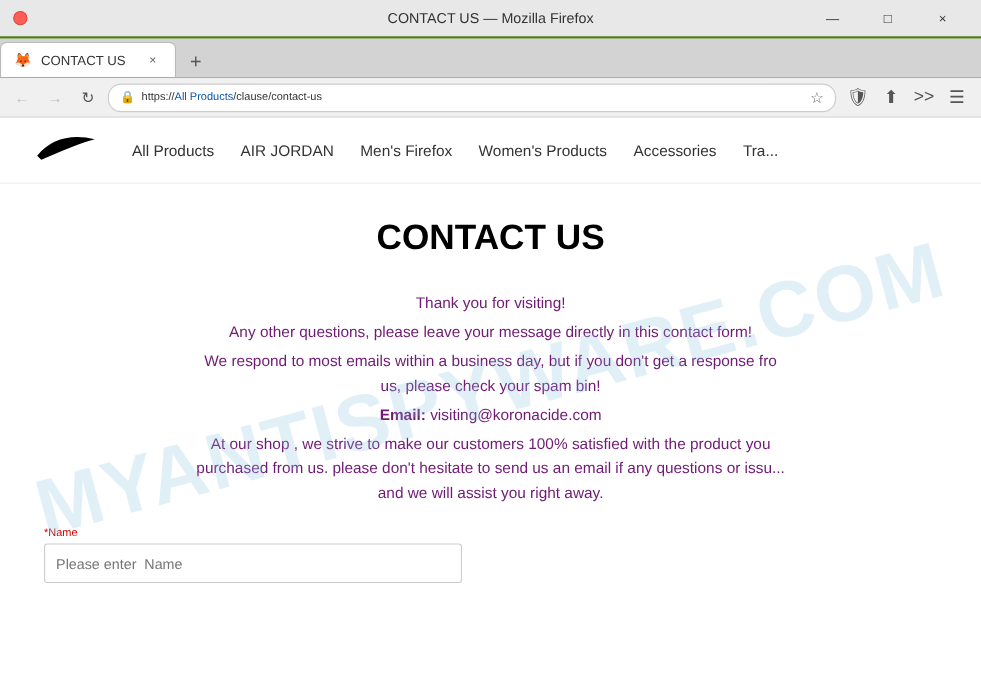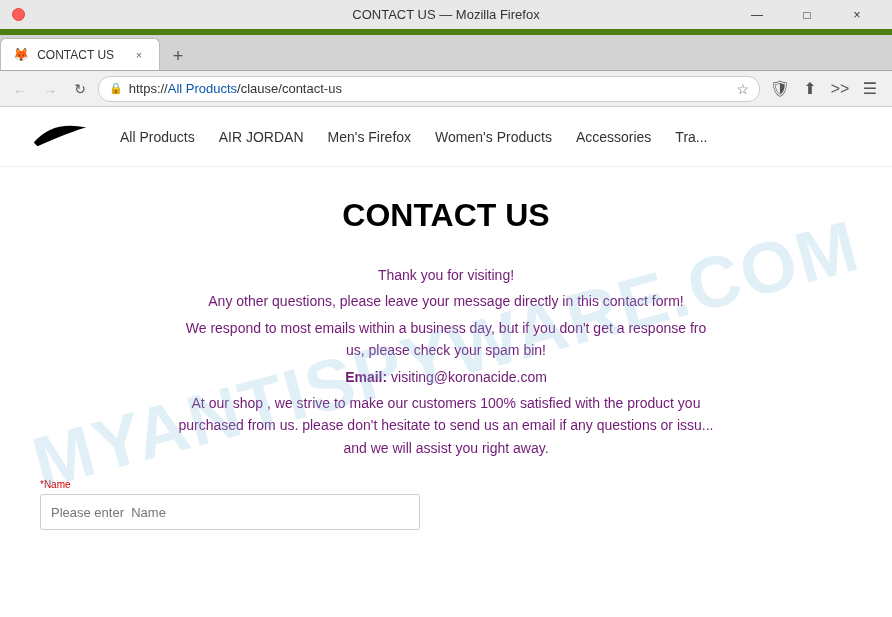--- a/index.html
+++ b/index.html
@@ -5,21 +5,21 @@
     * { margin: 0; padding: 0; box-sizing: border-box; }
     body { font-family: Arial, sans-serif; background: #fff; width: 892px; height: 617px; overflow: hidden; }
 
     
     .browser-titlebar {
       background: #e8e8e8;
       height: 35px;
       display: flex;
       align-items: center;
       padding: 0 12px;
-      border-bottom: 6px solid #4d7c0f;
+      border-bottom: 2px solid #4d7c0f;
       position: relative;
     }
     .browser-traffic-lights {
       display: flex;
       align-items: center;
       gap: 6px;
     }
     .traffic-light {
       width: 13px; height: 13px; border-radius: 50%;
     }
@@ -108,21 +108,21 @@
       border: 1px solid #ccc;
       border-radius: 12px;
       height: 26px;
       display: flex;
       align-items: center;
       padding: 0 10px;
       gap: 6px;
       font-size: 13px;
     }
     .address-lock { font-size: 11px; color: #555; }
-    .address-text { font-size: 13px; color: #0a57ab; }
+    .address-text { font-size: 10px; color: #0a57ab; }
     .address-text span { color: #333; }
     .address-icons { display: flex; gap: 4px; margin-left: auto; }
     .addr-icon { font-size: 14px; color: #666; cursor: pointer; }
     .toolbar-right {
       display: flex; gap: 2px;
     }
     .toolbar-icon-btn {
       width: 28px; height: 28px;
       display: flex; align-items: center; justify-content: center;
       font-size: 16px; color: #555; cursor: pointer; border-radius: 50%;

